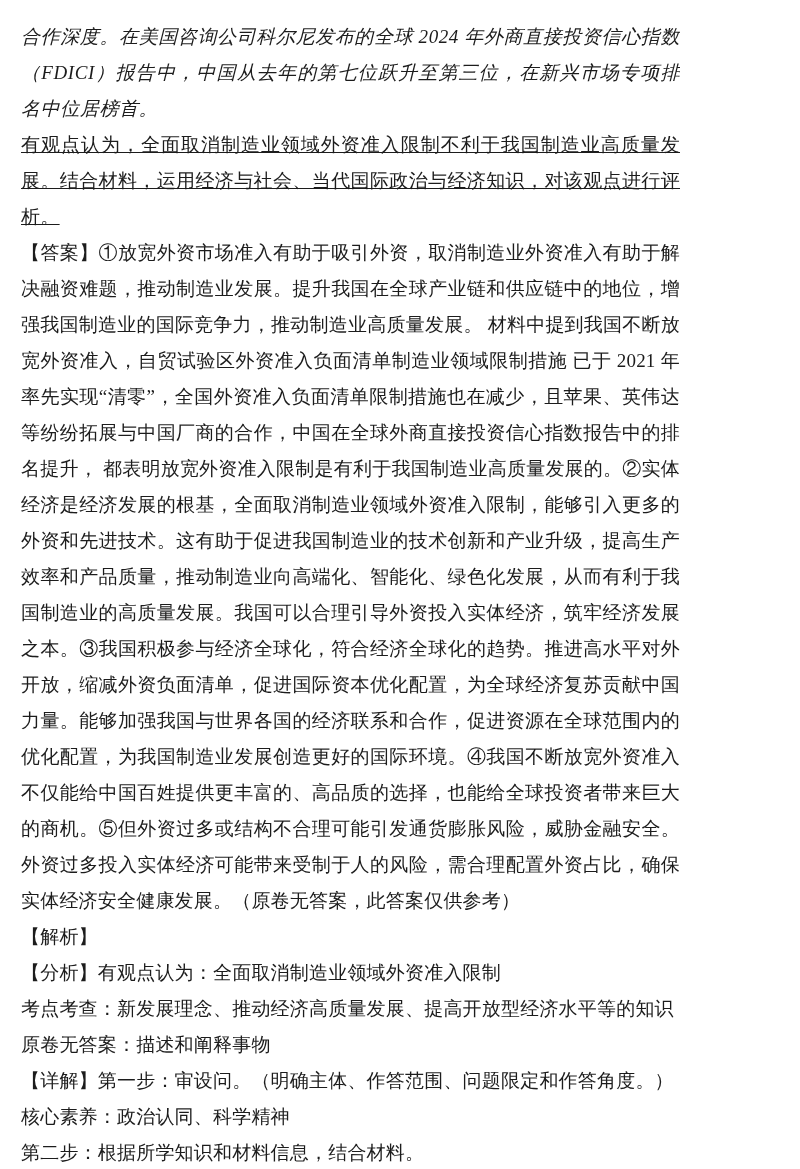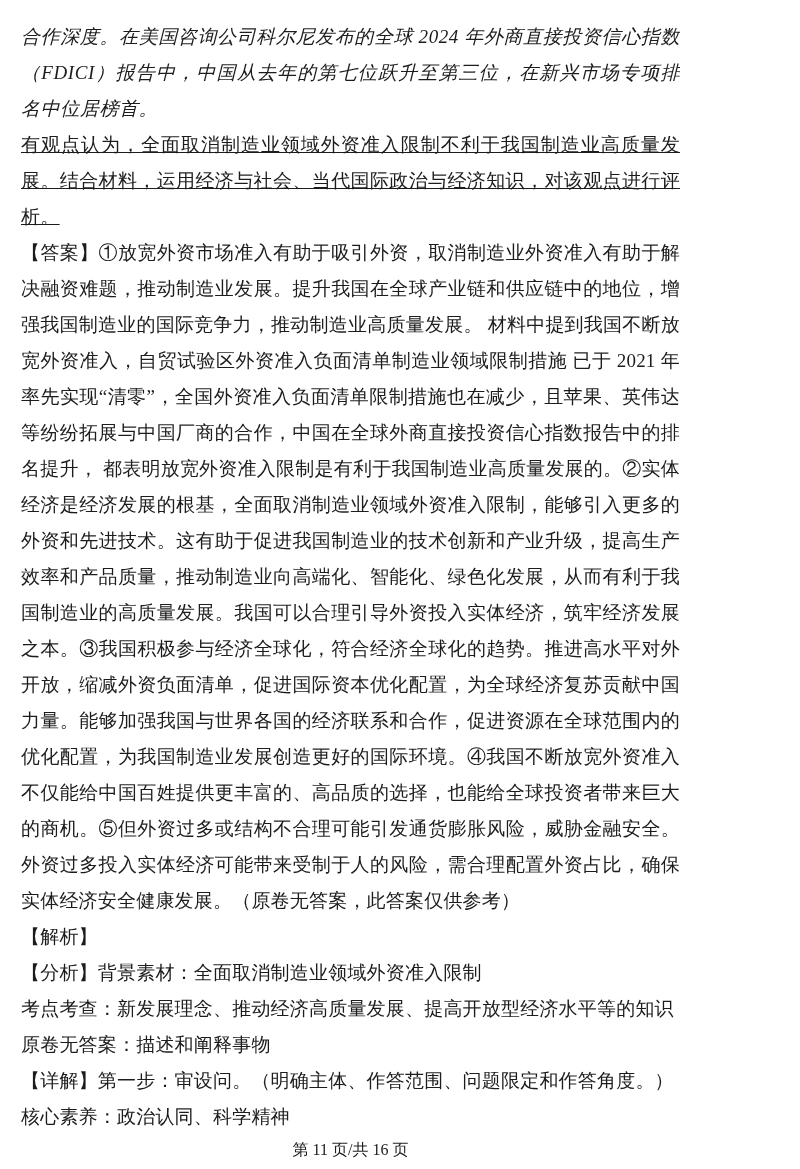--- a/index.html
+++ b/index.html
@@ -56,23 +56,22 @@
 </style>
 </head>
 <body>
 
 <div class="page">
   <div class="doc-body">
     <p class="doc-line kai">合作深度。在美国咨询公司科尔尼发布的全球 2024 年外商直接投资信心指数（FDICI）报告中，中国从去年的第七位跃升至第三位，在新兴市场专项排名中位居榜首。</p>
     <p class="doc-line question">有观点认为，全面取消制造业领域外资准入限制不利于我国制造业高质量发展。结合材料，运用经济与社会、当代国际政治与经济知识，对该观点进行评析。</p>
     <p class="doc-line">【答案】①放宽外资市场准入有助于吸引外资，取消制造业外资准入有助于解决融资难题，推动制造业发展。提升我国在全球产业链和供应链中的地位，增强我国制造业的国际竞争力，推动制造业高质量发展。 材料中提到我国不断放宽外资准入，自贸试验区外资准入负面清单制造业领域限制措施 已于 2021 年率先实现“清零”，全国外资准入负面清单限制措施也在减少，且苹果、英伟达等纷纷拓展与中国厂商的合作，中国在全球外商直接投资信心指数报告中的排名提升， 都表明放宽外资准入限制是有利于我国制造业高质量发展的。②实体经济是经济发展的根基，全面取消制造业领域外资准入限制，能够引入更多的外资和先进技术。这有助于促进我国制造业的技术创新和产业升级，提高生产效率和产品质量，推动制造业向高端化、智能化、绿色化发展，从而有利于我国制造业的高质量发展。我国可以合理引导外资投入实体经济，筑牢经济发展之本。③我国积极参与经济全球化，符合经济全球化的趋势。推进高水平对外开放，缩减外资负面清单，促进国际资本优化配置，为全球经济复苏贡献中国力量。能够加强我国与世界各国的经济联系和合作，促进资源在全球范围内的优化配置，为我国制造业发展创造更好的国际环境。④我国不断放宽外资准入不仅能给中国百姓提供更丰富的、高品质的选择，也能给全球投资者带来巨大的商机。⑤但外资过多或结构不合理可能引发通货膨胀风险，威胁金融安全。外资过多投入实体经济可能带来受制于人的风险，需合理配置外资占比，确保实体经济安全健康发展。（原卷无答案，此答案仅供参考）</p>
     <p class="doc-line">【解析】</p>
-    <p class="doc-line">【分析】背景素材：全面取消制造业领域外资准入限制</p>
+    <p class="doc-line">【分析】有观点认为：全面取消制造业领域外资准入限制</p>
     <p class="doc-line">考点考查：新发展理念、推动经济高质量发展、提高开放型经济水平等的知识</p>
     <p class="doc-line">原卷无答案：描述和阐释事物</p>
     <p class="doc-line">【详解】第一步：审设问。（明确主体、作答范围、问题限定和作答角度。）</p>
     <p class="doc-line">核心素养：政治认同、科学精神</p>
     <p class="doc-line">第二步：根据所学知识和材料信息，结合材料。</p>
     <p class="doc-line">正误判断：观点是片面的</p>
 
   </div>
-  <div class="footer">第 11 页/共 16 页</div>
 </div>
 
 </body></html>

